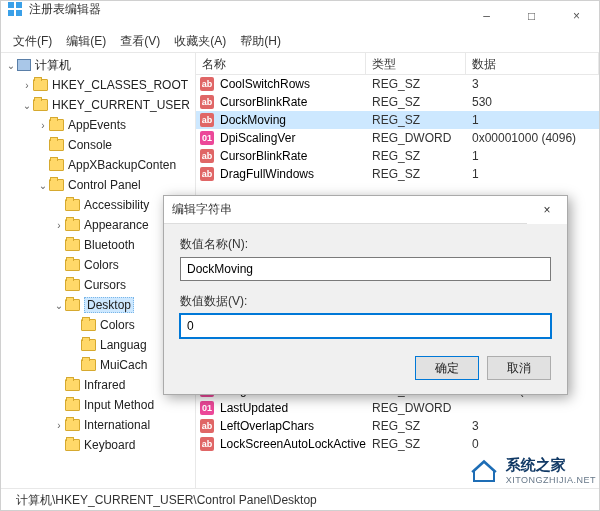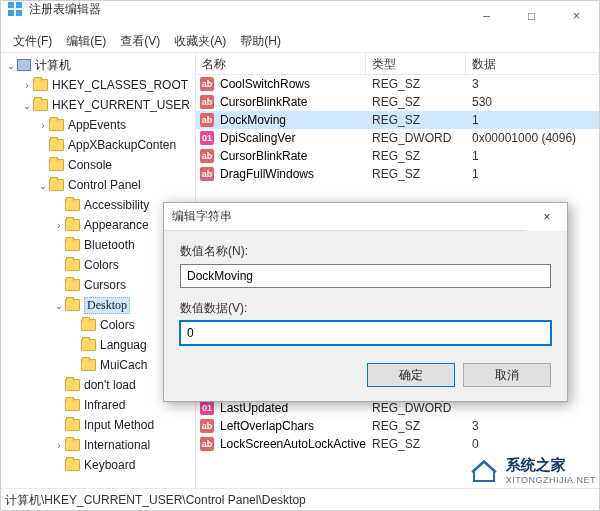--- a/index.html
+++ b/index.html
@@ -14,48 +14,48 @@
 .menu-item{padding:2px 6px;color:#333;}
 .body{display:flex;height:435px;}
 .tree-pane{width:195px;border-right:1px solid #e8e8e8;overflow:hidden;padding-top:2px;}
 .tree-row{display:flex;align-items:center;height:20px;white-space:nowrap;}
 .tree-row .caret{width:12px;text-align:center;color:#666;font-size:10px;}
 .tree-row .spacer{display:inline-block;}
 .folder-icon{width:15px;height:12px;background:#ffd869;border:1px solid #d6a92f;border-radius:1px;margin-right:4px;position:relative;}
 .folder-icon::before{content:"";position:absolute;top:-3px;left:0;width:6px;height:3px;background:#ffd869;border:1px solid #d6a92f;border-bottom:none;border-radius:1px 1px 0 0;}
 .pc-icon{width:14px;height:12px;border:1px solid #5a7fa8;background:#a9c7e8;margin-right:4px;}
 .node-label{color:#222;}
-.node-label.sel{background:#cde8ff;border:1px dotted #7ab6e8;padding:0 2px;font-family:Liberation Serif, serif;}
+.node-label.sel{background:#cde8ff;border:1px dotted #7ab6e8;padding:0 2px;}
 .list-pane{flex:1;display:flex;flex-direction:column;overflow:hidden;}
 .list-header{display:flex;height:22px;border-bottom:1px solid #e8e8e8;}
 .list-header .col{padding:3px 6px;border-right:1px solid #e8e8e8;color:#333;}
 .col-name{width:170px;}
 .col-type{width:100px;}
 .col-data{flex:1;}
 .list-body{flex:1;overflow:hidden;}
 .list-row{display:flex;height:18px;align-items:center;}
 .list-row.sel{background:#cde8ff;}
 .c-name{width:170px;display:flex;align-items:center;padding-left:4px;}
 .c-type{width:100px;padding-left:6px;color:#333;}
 .c-data{flex:1;padding-left:6px;color:#333;white-space:nowrap;}
 .val-icon{width:14px;height:14px;margin-right:6px;display:inline-flex;align-items:center;justify-content:center;font-size:9px;font-weight:bold;color:#fff;border-radius:2px;}
 .val-icon.str{background:#e06666;}
 .val-icon.dw{background:#ec4899;}
-.statusbar{height:22px;border-top:1px solid #e8e8e8;padding:3px 4px;color:#333;background:#fff;}
-
-.dialog{position:absolute;left:163px;top:202px;width:405px;background:#f0f0f0;border:1px solid #aaa;box-shadow:3px 3px 12px rgba(0,0,0,.35);}
+.statusbar{height:22px;border-top:1px solid #e8e8e8;padding:3px 15px;color:#333;background:#fff;}
+
+.dialog{position:absolute;left:163px;top:195px;width:405px;background:#f0f0f0;border:1px solid #aaa;box-shadow:3px 3px 12px rgba(0,0,0,.35);}
 .dlg-title{height:28px;background:#fff;display:flex;align-items:center;padding-left:8px;border-bottom:1px solid #ddd;}
 .dlg-title-text{flex:1;color:#333;}
 .dlg-close{width:40px;height:28px;background:#fff;display:flex;align-items:center;justify-content:center;color:#333;}
 .dlg-body{padding:12px 16px 14px;}
 .dlg-label{margin-bottom:4px;color:#333;}
 .dlg-input{width:100%;height:24px;padding:2px 6px;border:1px solid #7a7a7a;background:#fff;margin-bottom:12px;font-size:12px;}
 .dlg-input.focus{border:1px solid #0078d7;outline:1px solid #0078d7;}
 .dlg-buttons{display:flex;justify-content:flex-end;gap:8px;margin-top:6px;}
-.dlg-btn{width:88px;height:24px;border:1px solid #adadad;background:#e1e1e1;color:#222;}
+.dlg-btn{width:64px;height:24px;border:1px solid #adadad;background:#e1e1e1;color:#222;}
 .dlg-btn.primary{border:1px solid #0078d7;}
 
 .watermark{position:absolute;right:4px;bottom:26px;display:flex;align-items:center;gap:8px;color:#123a66;font-weight:bold;}
 .watermark .sub{font-size:9px;color:#678;display:block;font-weight:normal;letter-spacing:.5px;}
 .wm-icon{width:28px;height:24px;}
 </style>
 </head>
 <body>
 
 <div class="window">
@@ -103,27 +103,27 @@
         <div class="tree-row">
           <span class="spacer" style="width: 36px;"></span>
           <span class="caret">›</span>
           <span class="folder-icon"></span>
           <span class="node-label">AppEvents</span>
         </div>
         <div class="tree-row">
           <span class="spacer" style="width: 36px;"></span>
           <span class="caret"></span>
           <span class="folder-icon"></span>
+          <span class="node-label">Console</span>
+        </div>
+        <div class="tree-row">
+          <span class="spacer" style="width: 36px;"></span>
+          <span class="caret"></span>
+          <span class="folder-icon"></span>
           <span class="node-label">AppXBackupConten</span>
-        </div>
-        <div class="tree-row">
-          <span class="spacer" style="width: 36px;"></span>
-          <span class="caret"></span>
-          <span class="folder-icon"></span>
-          <span class="node-label">Console</span>
         </div>
         <div class="tree-row">
           <span class="spacer" style="width: 36px;"></span>
           <span class="caret">⌄</span>
           <span class="folder-icon"></span>
           <span class="node-label">Control Panel</span>
         </div>
         <div class="tree-row">
           <span class="spacer" style="width: 52px;"></span>
           <span class="caret"></span>
@@ -170,26 +170,20 @@
           <span class="spacer" style="width: 68px;"></span>
           <span class="caret"></span>
           <span class="folder-icon"></span>
           <span class="node-label">Languag</span>
         </div>
         <div class="tree-row">
           <span class="spacer" style="width: 68px;"></span>
           <span class="caret"></span>
           <span class="folder-icon"></span>
           <span class="node-label">MuiCach</span>
-        </div>
-        <div class="tree-row">
-          <span class="spacer" style="width: 52px;"></span>
-          <span class="caret"></span>
-          <span class="folder-icon"></span>
-          <span class="node-label">don't load</span>
         </div>
         <div class="tree-row">
           <span class="spacer" style="width: 52px;"></span>
           <span class="caret"></span>
           <span class="folder-icon"></span>
           <span class="node-label">Infrared</span>
         </div>
         <div class="tree-row">
           <span class="spacer" style="width: 52px;"></span>
           <span class="caret"></span>

